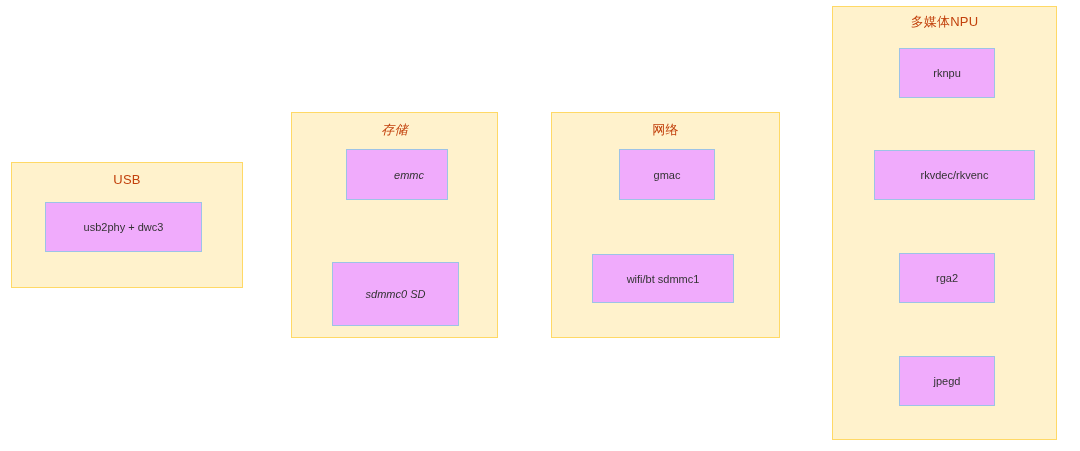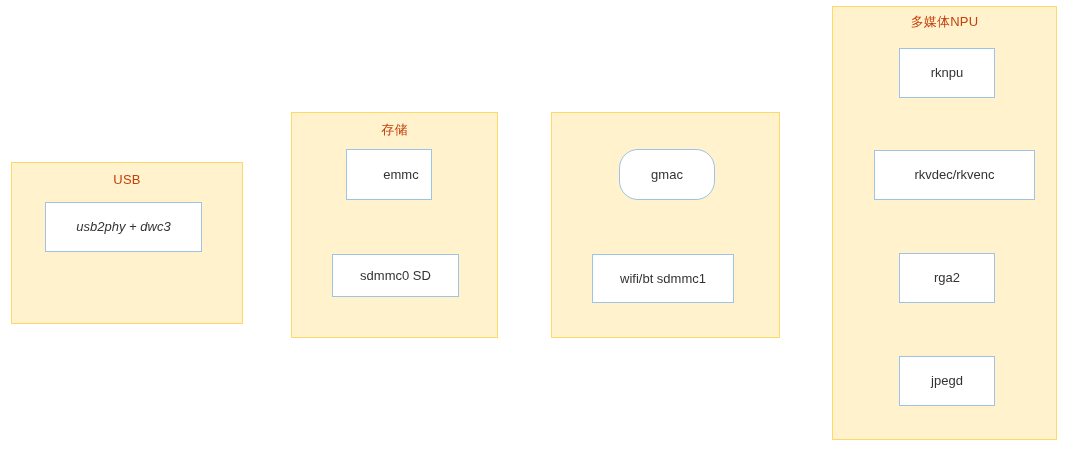--- a/index.html
+++ b/index.html
@@ -35,49 +35,50 @@
     text-align: center;
     color: #c2410c;
     font-size: 13px;
     line-height: 16px;
     letter-spacing: 0.2px;
     white-space: nowrap;
   }
   .node {
     position: absolute;
     box-sizing: border-box;
-    background: #ffffff;
+    background: #f0abfc;
     border: 1px solid #9dc3e6;
     display: flex;
     align-items: center;
     justify-content: center;
     color: #333333;
-    font-size: 13px;
+    font-size: 11px;
     line-height: 16px;
     white-space: nowrap;
   }
 </style>
 </head>
 <body>
 
 <div id="canvas">
 
-  <div class="group" style="left:11px; top:162px; width:232px; height:162px;">
+  <div class="group" style="left:11px; top:162px; width:232px; height:126px;">
     <div class="group-title" style="top:9px;">USB</div>
-    <div class="node" style="left:33px; top:39px; width:157px; height:50px;font-style:italic;">usb2phy + dwc3</div>
+    <div class="node" style="left:33px; top:39px; width:157px; height:50px;">usb2phy + dwc3</div>
   </div>
 
-  <div class="group" style="left:291px; top:112px; width:207px; height:226px;">
+  <div class="group" style="left:291px; top:112px; width:207px; height:226px;font-style:italic;">
     <div class="group-title" style="top:9px;">存储</div>
-    <div class="node" style="left:54px; top:36px; width:86px; height:51px;padding-left:24px;">emmc</div>
-    <div class="node" style="left:40px; top:141px; width:127px; height:43px;">sdmmc0 SD</div>
+    <div class="node" style="left:54px; top:36px; width:102px; height:51px;padding-left:24px;">emmc</div>
+    <div class="node" style="left:40px; top:149px; width:127px; height:64px;">sdmmc0 SD</div>
   </div>
 
   <div class="group" style="left:551px; top:112px; width:229px; height:226px;">
-    <div class="node" style="left:67px; top:36px; width:96px; height:51px;border-radius:19px;">gmac</div>
+    <div class="group-title" style="top:9px;">网络</div>
+    <div class="node" style="left:67px; top:36px; width:96px; height:51px;">gmac</div>
     <div class="node" style="left:40px; top:141px; width:142px; height:49px;">wifi/bt sdmmc1</div>
   </div>
 
   <div class="group" style="left:832px; top:6px; width:225px; height:434px;">
     <div class="group-title" style="top:7px;">多媒体NPU</div>
     <div class="node" style="left:66px; top:41px; width:96px; height:50px;">rknpu</div>
     <div class="node" style="left:41px; top:143px; width:161px; height:50px;">rkvdec/rkvenc</div>
     <div class="node" style="left:66px; top:246px; width:96px; height:50px;text-align:center;">rga2</div>
     <div class="node" style="left:66px; top:349px; width:96px; height:50px;">jpegd</div>
   </div>

